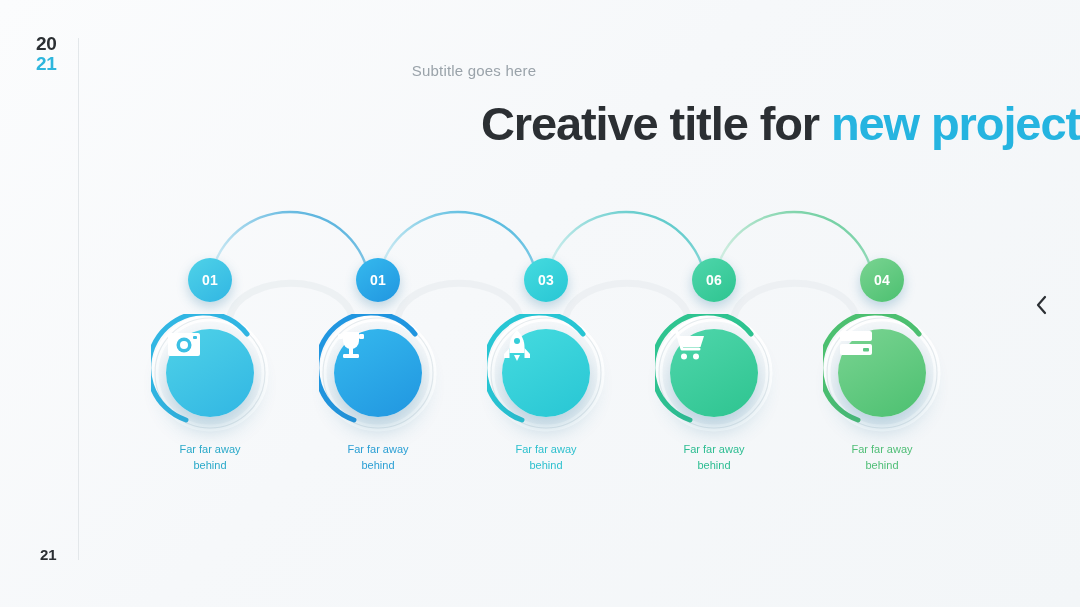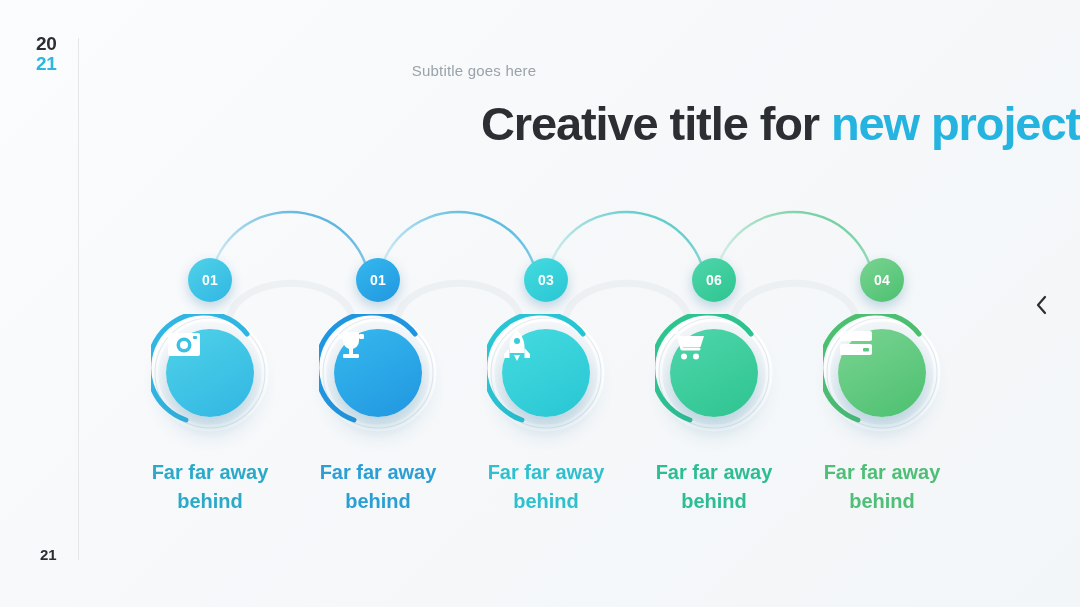--- a/index.html
+++ b/index.html
@@ -83,24 +83,24 @@
   }
   .ring-wrap svg { position:absolute; left:0; top:0; }
   .disc {
     position:absolute; left:15px; top:15px;
     width:88px; height:88px; border-radius:50%;
     display:flex; align-items:center; justify-content:center;
     box-shadow:0 12px 22px rgba(40,120,160,.30);
   }
   .disc svg { display:block; }
   .caption {
-    position:absolute; left:50%; top:268px;
+    position:absolute; left:50%; top:252px;
     transform:translateX(-50%);
     width:168px;
-    font-size:20px; font-weight:700; line-height:1.45;
+    font-size:11px; font-weight:400; line-height:1.45;
   }
 
   
   .watermark {
     position:absolute; right:26px; bottom:18px;
     font-size:25px; font-weight:700; color:#3a3f44;
     letter-spacing:1px;
     font-family:"DejaVu Sans", sans-serif;
   }
 </style>

